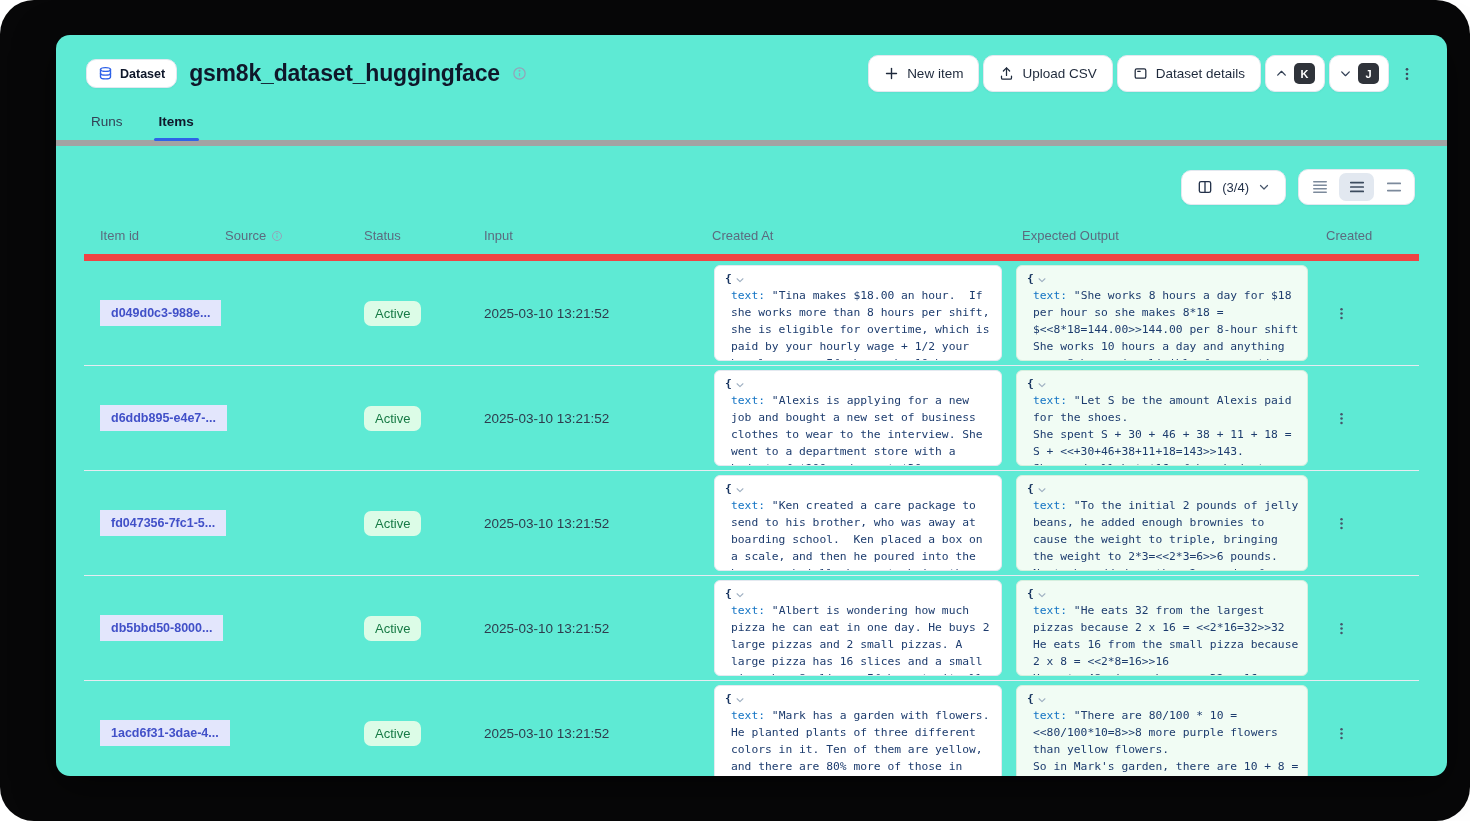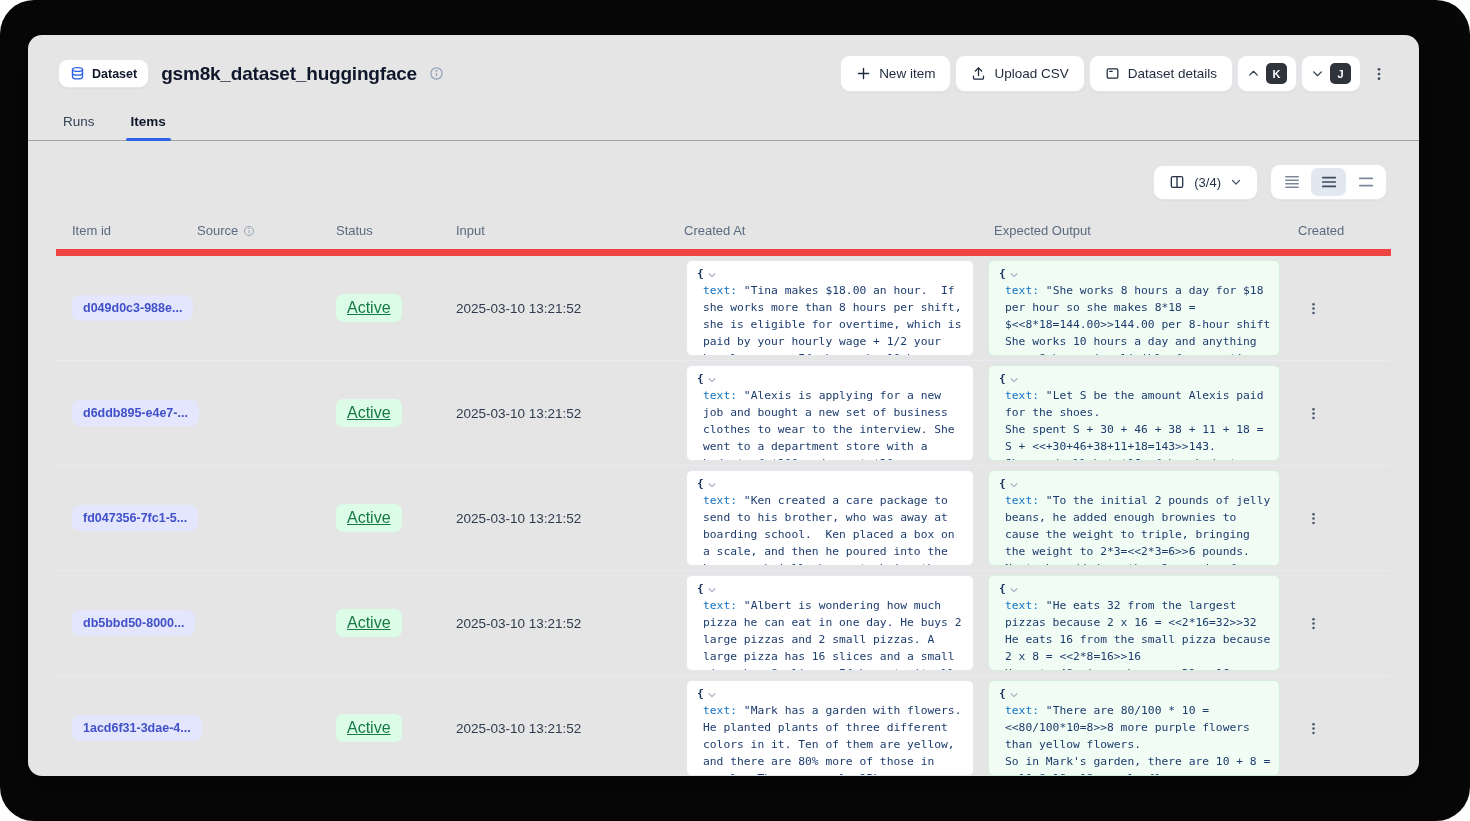--- a/index.html
+++ b/index.html
@@ -1,54 +1,54 @@
 <!DOCTYPE html>
 <html><head>
 <meta charset="utf-8">
 <style>
   * { margin:0; padding:0; box-sizing:border-box; }
   html,body { width:1470px; height:821px; font-family:"Liberation Sans", sans-serif; background:#ffffff; overflow:hidden; }
   .backdrop { position:absolute; inset:0; width:1470px; height:821px; background:#070708; border-radius:34px; }
-  .card { position:absolute; left:28px; top:35px; width:1391px; height:741px; background:#e5e5e5; border-radius:14px; overflow:hidden; box-shadow:0 10px 40px rgba(0,0,0,0.5); }
+  .card { position:absolute; left:56px; top:35px; width:1391px; height:741px; background:#5eead4; border-radius:14px; overflow:hidden; box-shadow:0 10px 40px rgba(0,0,0,0.5); }
 
   
   .card-header { display:flex; align-items:center; justify-content:space-between; padding:20px 26px 0 30px; }
   .header-left { display:flex; align-items:center; gap:12px; }
   .dataset-badge { display:inline-flex; align-items:center; gap:7px; border:1px solid #e2e8f0; border-radius:10px; padding:6px 11px; font-size:12.5px; font-weight:700; color:#0f172a; background:#fff; box-shadow:0 1px 2px rgba(15,23,42,0.04); }
-  .page-title { font-size:19px; font-weight:700; color:#0f172a; letter-spacing:-0.2px; }
+  .page-title { font-size:23px; font-weight:700; color:#0f172a; letter-spacing:-0.2px; }
   .icon { display:inline-flex; align-items:center; justify-content:center; }
   .muted-icon { color:#94a3b8; }
   .header-right { display:flex; align-items:center; gap:4px; }
   .btn { display:inline-flex; align-items:center; gap:8px; height:37px; padding:0 15px; border:1px solid #e3e8ef; border-radius:10px; background:#fff; font-size:13.5px; font-weight:500; color:#1e293b; cursor:pointer; font-family:inherit; box-shadow:0 1px 2px rgba(15,23,42,0.04); }
   .btn-compact { padding:0 9px; gap:6px; }
   .avatar { width:21px; height:21px; border-radius:5px; background:#303archive43a; background:#2f333a; color:#fff; font-size:11px; font-weight:700; display:flex; align-items:center; justify-content:center; }
   .ghost-btn { border:none; background:none; box-shadow:none; padding:0 6px; }
 
   
-  .tabs { display:flex; gap:26px; padding:0 30px; margin-top:13px; border-bottom:1px solid #a3a3a3; }
+  .tabs { display:flex; gap:26px; padding:0 30px; margin-top:13px; border-bottom:6px solid #a3a3a3; }
   .tab { position:relative; padding:9px 5px 11px; font-size:13.5px; color:#334155; font-weight:500; cursor:pointer; }
   .tab.active { color:#0f172a; font-weight:700; }
   .tab.active::after { content:""; position:absolute; left:0; right:0; bottom:-1px; height:3px; background:#2e62e8; border-radius:2px; }
 
   
   .toolbar { display:flex; justify-content:flex-end; align-items:center; gap:12px; padding:23px 32px 13px; }
   .cols-btn { height:35px; border-radius:10px; font-size:13px; color:#24324a; gap:9px; }
   .segmented { display:flex; align-items:center; border:1px solid #e3e8ef; border-radius:10px; padding:3px; gap:2px; background:#fff; box-shadow:0 1px 2px rgba(15,23,42,0.04); }
   .seg { width:35px; height:28px; display:flex; align-items:center; justify-content:center; border-radius:7px; color:#7c8a9c; background:none; border:none; cursor:pointer; }
   .seg.active { background:#e2e8f0; color:#3c4b5e; }
 
   
   .table { margin:0 28px; }
   .thead, .trow { display:grid; grid-template-columns:125px 139px 120px 228px 310px 304px 1fr; }
   .thead { border-bottom:7px solid #ef4444; }
   .th { padding:10px 16px 11px; font-size:13px; font-weight:500; color:#5b6b7f; display:flex; align-items:center; gap:5px; }
   .trow { border-bottom:1px solid #e7ebf1; height:105px; }
   .td { display:flex; align-items:center; padding:0 16px; font-size:13.5px; color:#2f3b4d; }
-  .id-badge { background:#e3e6fc; color:#4150c8; font-weight:700; font-size:12.5px; padding:6px 11px; border-radius:8px; cursor:pointer; white-space:nowrap; }
-  .status-badge { background:#dcfce7; color:#177a45; font-size:16px; font-weight:500; padding:5px 11px; border-radius:7px;text-decoration:underline; }
+  .id-badge { background:#e3e6fc; color:#4150c8; font-weight:700; font-size:12.5px; padding:6px 11px; border-radius:0; cursor:pointer; white-space:nowrap; }
+  .status-badge { background:#dcfce7; color:#177a45; font-size:13px; font-weight:500; padding:5px 11px; border-radius:7px; }
   .td-input { padding:4px 4px 4px 18px; }
   .td-expected { padding:4px 2px 4px 10px; }
   .code { flex:1; height:96px; overflow:hidden; border-radius:6px; border:1px solid #e4e9f0; background:#fff; padding:4px 8px 0 10px; font-family:"DejaVu Sans Mono", monospace; font-size:11.3px; line-height:17px; color:#1d3c6e; cursor:pointer; }
   .code.output { background:#f1fcf4; border-color:#d5efde; }
   .brace-line { display:flex; align-items:center; gap:3px; height:17px; }
   .brace { font-weight:700; color:#16335f; }
   .chev { color:#9fb0c2; margin-top:2px; }
   .code-body { padding-left:6px; white-space:pre-wrap; word-break:break-word; }
   .k { color:#1273c4; }
   .v { color:#1d3c6e; }

